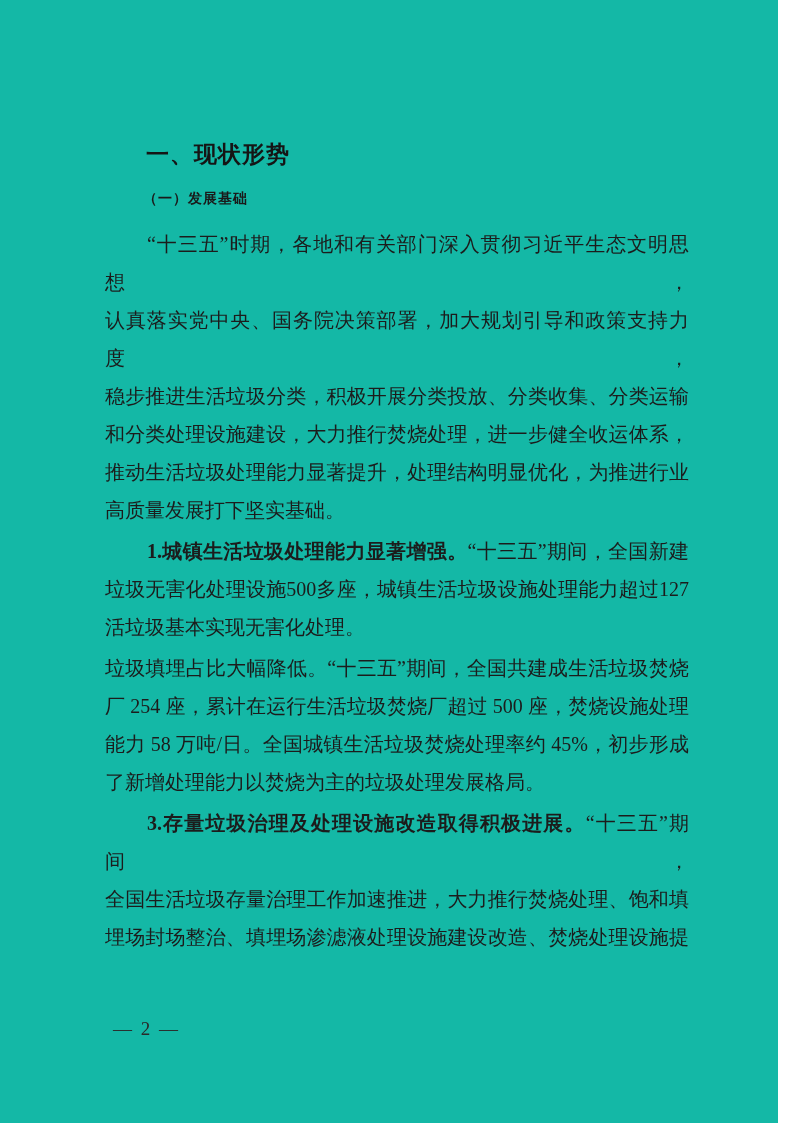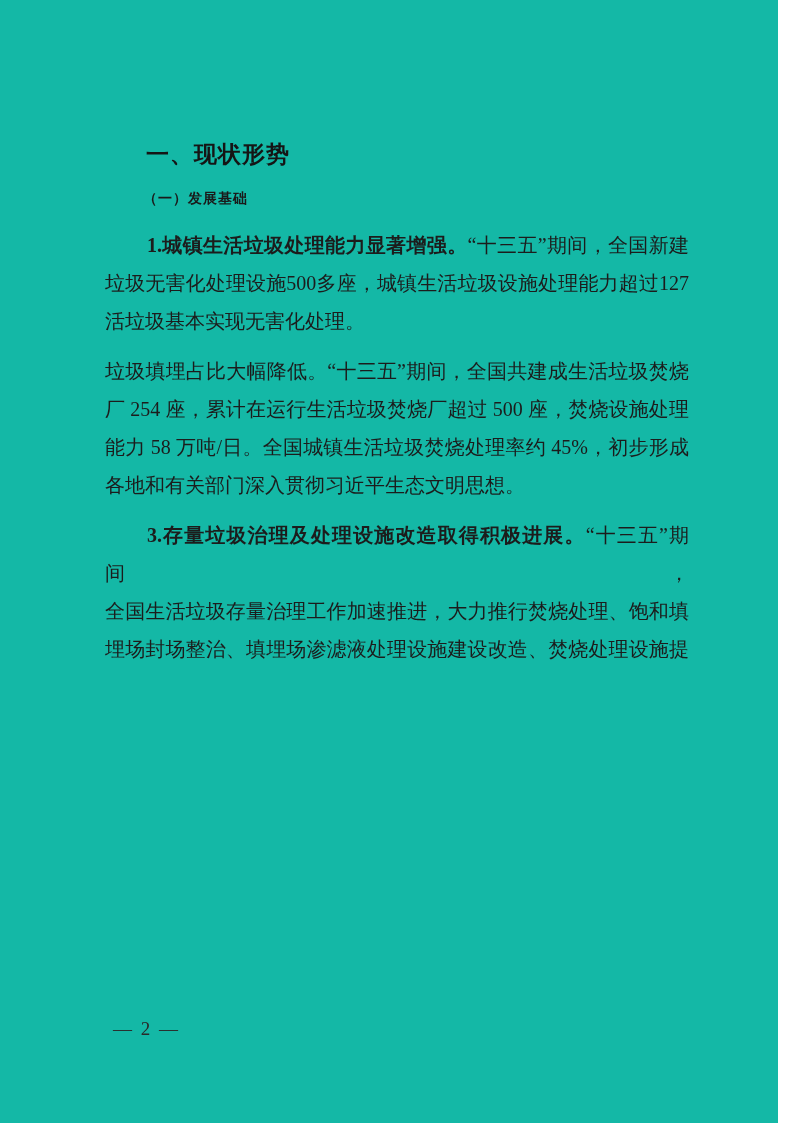--- a/index.html
+++ b/index.html
@@ -42,21 +42,21 @@
     line-height: 31px;
     color: #1a1a1a;
     letter-spacing: 1px;
   }
   .para {
     margin: 0;
     font-size: 20px;
     line-height: 38px;
   }
   .para.intro { margin-top: 11px; }
-  .para.item  { margin-top: 12px; }
+  .para.item  { margin-top: 3px; }
   .line {
     display: block;
     min-height: 38px;
   }
   .line.fill {
     text-align: justify;
     text-align-last: justify;
   }
   .line.indent {
     text-indent: 42px;
@@ -77,32 +77,40 @@
 </head>
 <body>
 
 <div class="page">
   <div class="content">
 
     <h1 class="section-heading">一、现状形势</h1>
 
     <h2 class="subsection-heading">（一）发展基础</h2>
 
+    <p class="para intro">
+      <span class="line fill indent">“十三五”时期，各地和有关部门深入贯彻习近平生态文明思想，</span>
+      <span class="line fill">认真落实党中央、国务院决策部署，加大规划引导和政策支持力度，</span>
+      <span class="line fill">稳步推进生活垃圾分类，积极开展分类投放、分类收集、分类运输</span>
+      <span class="line fill">和分类处理设施建设，大力推行焚烧处理，进一步健全收运体系，</span>
+      <span class="line fill">推动生活垃圾处理能力显著提升，处理结构明显优化，为推进行业</span>
+      <span class="line">高质量发展打下坚实基础。</span>
+    </p>
 
     <p class="para item">
       <span class="line fill indent"><span class="lead">1.城镇生活垃圾处理能力显著增强。</span><span>“十三五”期间，全国新建</span></span>
       <span class="line fill">垃圾无害化处理设施500多座，城镇生活垃圾设施处理能力超过127</span>
       <span class="line">活垃圾基本实现无害化处理。</span>
     </p>
 
     <p class="para item">
       <span class="line fill">垃圾填埋占比大幅降低。“十三五”期间，全国共建成生活垃圾焚烧</span>
       <span class="line fill">厂 254 座，累计在运行生活垃圾焚烧厂超过 500 座，焚烧设施处理</span>
       <span class="line fill">能力 58 万吨/日。全国城镇生活垃圾焚烧处理率约 45%，初步形成</span>
-      <span class="line">各地和有关部门深入贯彻习近平生态文明思想。</span>
+      <span class="line">了新增处理能力以焚烧为主的垃圾处理发展格局。</span>
     </p>
 
     <p class="para item">
       <span class="line fill indent"><span class="lead">3.存量垃圾治理及处理设施改造取得积极进展。</span><span>“十三五”期间，</span></span>
       <span class="line fill">全国生活垃圾存量治理工作加速推进，大力推行焚烧处理、饱和填</span>
       <span class="line fill">埋场封场整治、填埋场渗滤液处理设施建设改造、焚烧处理设施提</span>
 
     </p>
 
   </div>

